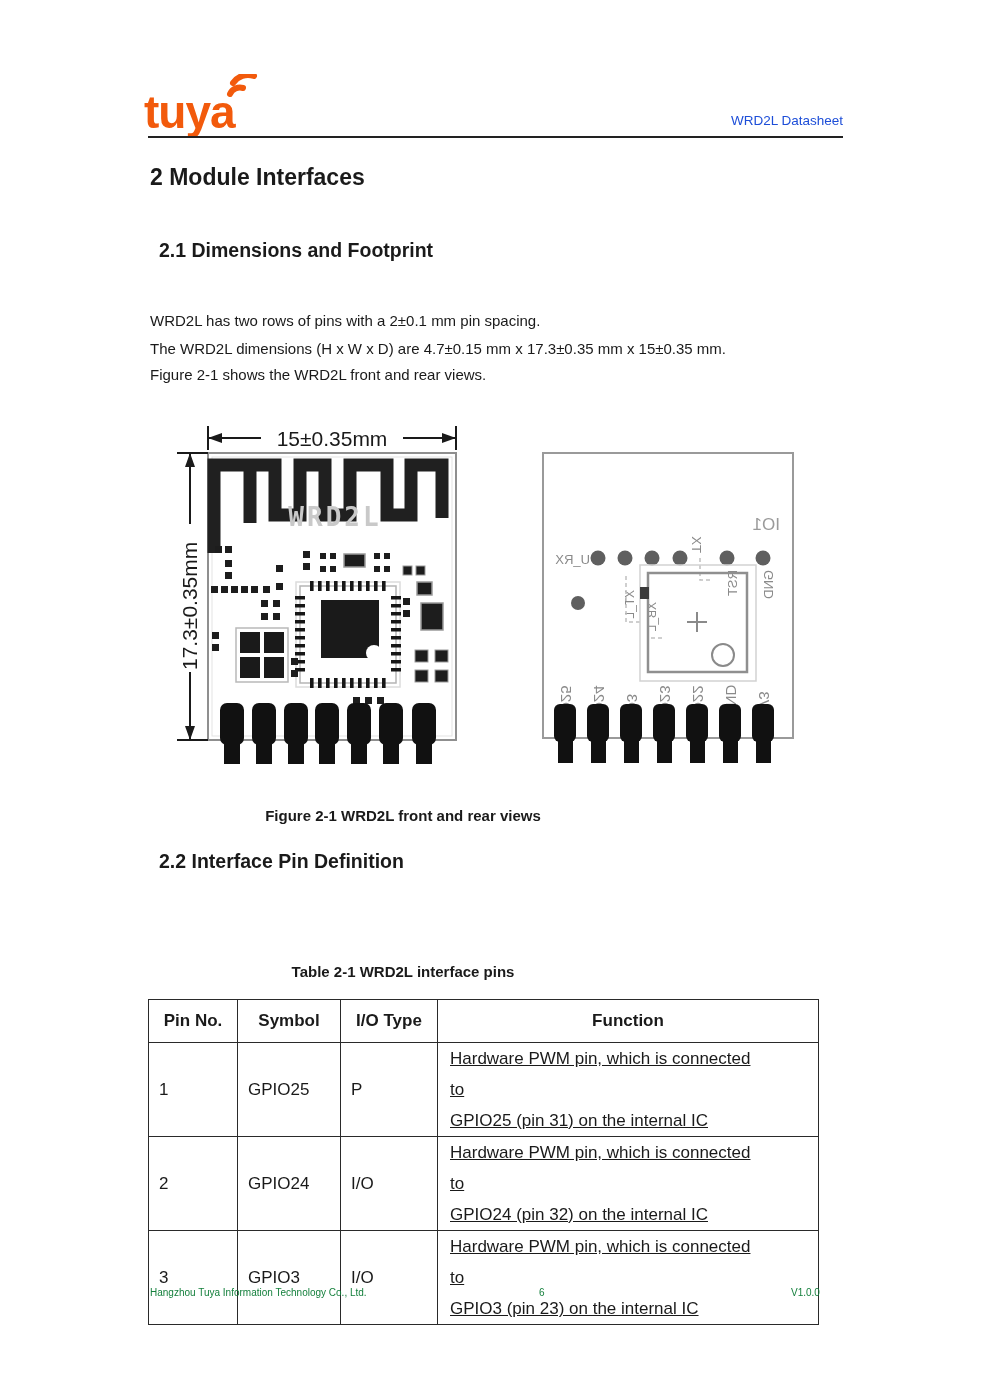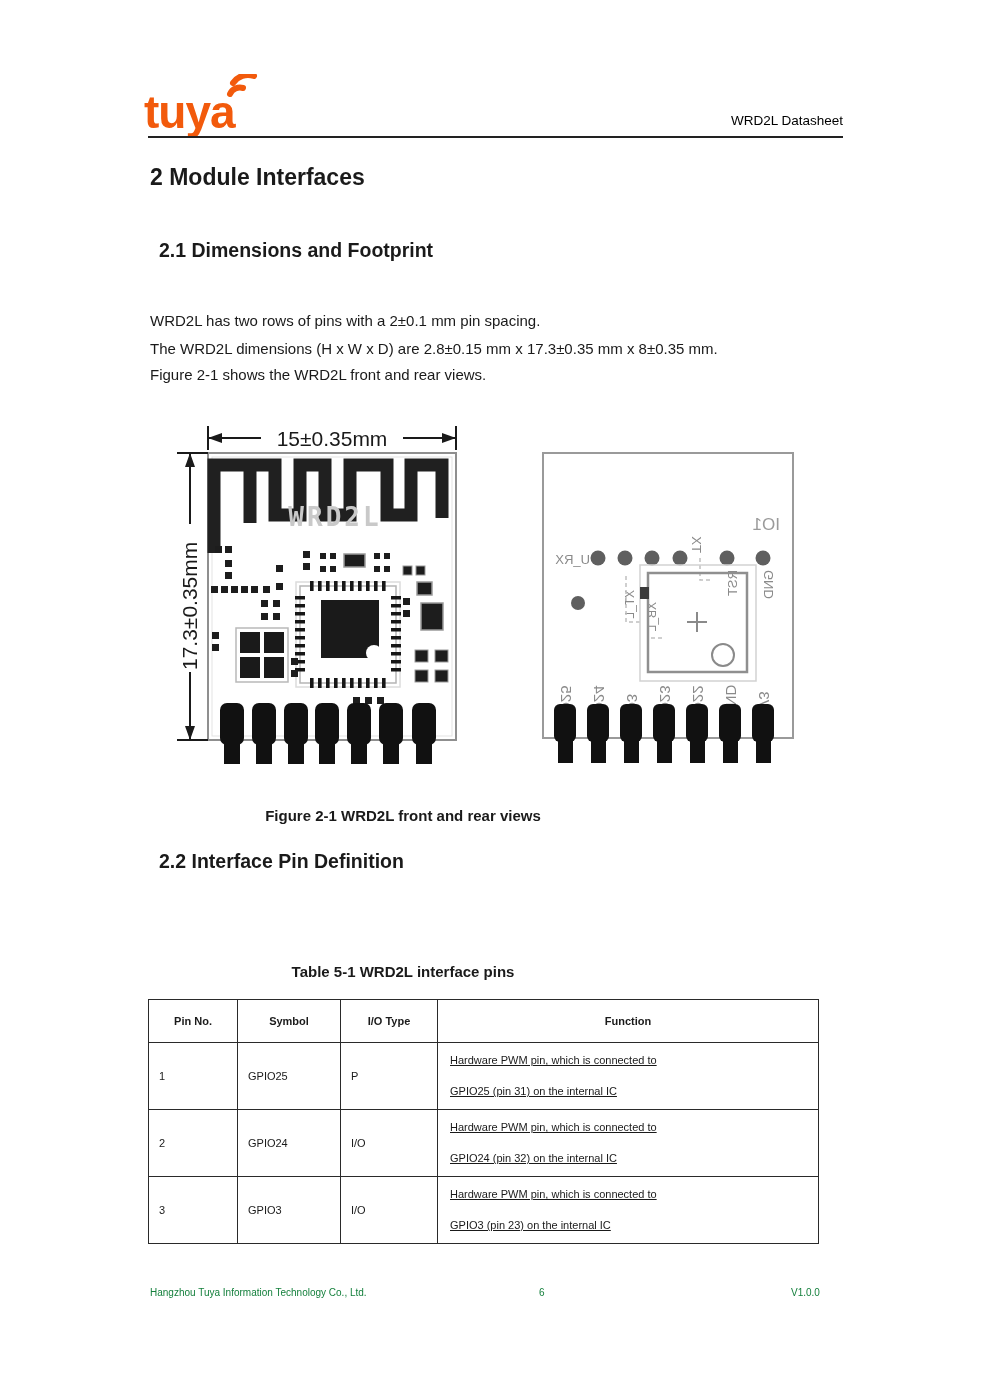--- a/index.html
+++ b/index.html
@@ -6,23 +6,23 @@
   body{
     width:990px;height:1400px;position:relative;overflow:hidden;
     font-family:"Liberation Sans", sans-serif;color:#1a1a1a;
   }
   .abs{position:absolute;}
   .h1{font-size:23px;font-weight:bold;letter-spacing:0;}
   .h2{font-size:19.5px;font-weight:bold;}
   .body-text{font-size:15px;line-height:26px;}
   .multiline{white-space:pre-line;}
   .caption{width:806px;text-align:center;font-size:15px;font-weight:bold;}
-  .doc-title{font-size:13.5px;color:#000000;margin-left:32px;}
+  .doc-title{font-size:13.5px;color:#1d4ed8;margin-left:32px;}
   .rule{height:2px;background:#222222;}
-  table.pins{border-collapse:collapse;table-layout:fixed;font-size:11px;}
+  table.pins{border-collapse:collapse;table-layout:fixed;font-size:17px;}
   table.pins th,table.pins td{border:1.5px solid #2a2a2a;vertical-align:middle;}
   table.pins th{height:42px;text-align:center;font-weight:bold;padding:0;}
   table.pins td{height:66px;padding:0 0 0 10px;}
   table.pins td.fn{padding-left:12px;line-height:31px;text-decoration:underline;}
   .fn-inner{width:318px;}
   .footer-text{font-size:10px;color:#15803d;}
   svg text{font-family:"Liberation Sans", sans-serif;}
   svg text.silk{font-family:"DejaVu Sans Mono", monospace;font-weight:bold;letter-spacing:3px;}
 </style>
 </head>
@@ -37,21 +37,21 @@
 <div class="abs doc-title" style="right:147px;top:113px;">WRD2L Datasheet</div>
 
 <div class="abs rule" style="left:148px;top:136px;width:695px;"></div>
 
 <div class="abs h1" style="left:150px;top:164px;">2 Module Interfaces</div>
 
 <div class="abs h2" style="left:159px;top:239px;text-align:center;">2.1 Dimensions and Footprint</div>
 
 <div class="abs body-text" style="left:150px;top:296px;width:700px;margin-top:12px;">WRD2L has two rows of pins with a 2±0.1 mm pin spacing.</div>
 
-<div class="abs body-text multiline" style="left:150px;top:336px;width:710px;">The WRD2L dimensions (H x W x D) are 2.8±0.15 mm x 17.3±0.35 mm x 8±0.35 mm.
+<div class="abs body-text multiline" style="left:150px;top:336px;width:710px;">The WRD2L dimensions (H x W x D) are 4.7±0.15 mm x 17.3±0.35 mm x 15±0.35 mm.
 Figure 2-1 shows the WRD2L front and rear views.</div>
 
 <svg class="abs" style="left:163px;top:420px;" width="307" height="352" viewBox="0 0 307 352">
 
   <g>
     <rect x="45" y="33" width="248" height="287" fill="#ffffff" stroke="#8f8f8f" stroke-width="2"></rect>
     <rect x="49" y="37" width="240" height="279" fill="none" stroke="#e3e3e3" stroke-width="1"></rect>
   </g>
 
   <g>
@@ -226,21 +226,21 @@
       <rect x="183" y="288" width="15" height="25"></rect>
     <rect x="212" y="254" width="22" height="38" rx="6"></rect>
       <rect x="216" y="288" width="15" height="25"></rect>
   </g>
 </svg>
 
 <div class="abs caption" style="left:0;top:807px;">Figure 2-1 WRD2L front and rear views</div>
 
 <div class="abs h2" style="left:159px;top:850px;">2.2 Interface Pin Definition</div>
 
-<div class="abs caption" style="left:0;top:963px;">Table 5-1 WRD2L interface pins</div>
+<div class="abs caption" style="left:0;top:963px;">Table 2-1 WRD2L interface pins</div>
 
 <table class="pins abs" style="left:148px;top:999px;">
   <colgroup>
       <col style="width:89px">
       <col style="width:103px">
       <col style="width:97px">
       <col style="width:381px">
     </colgroup>
   <tbody>
       <tr>

